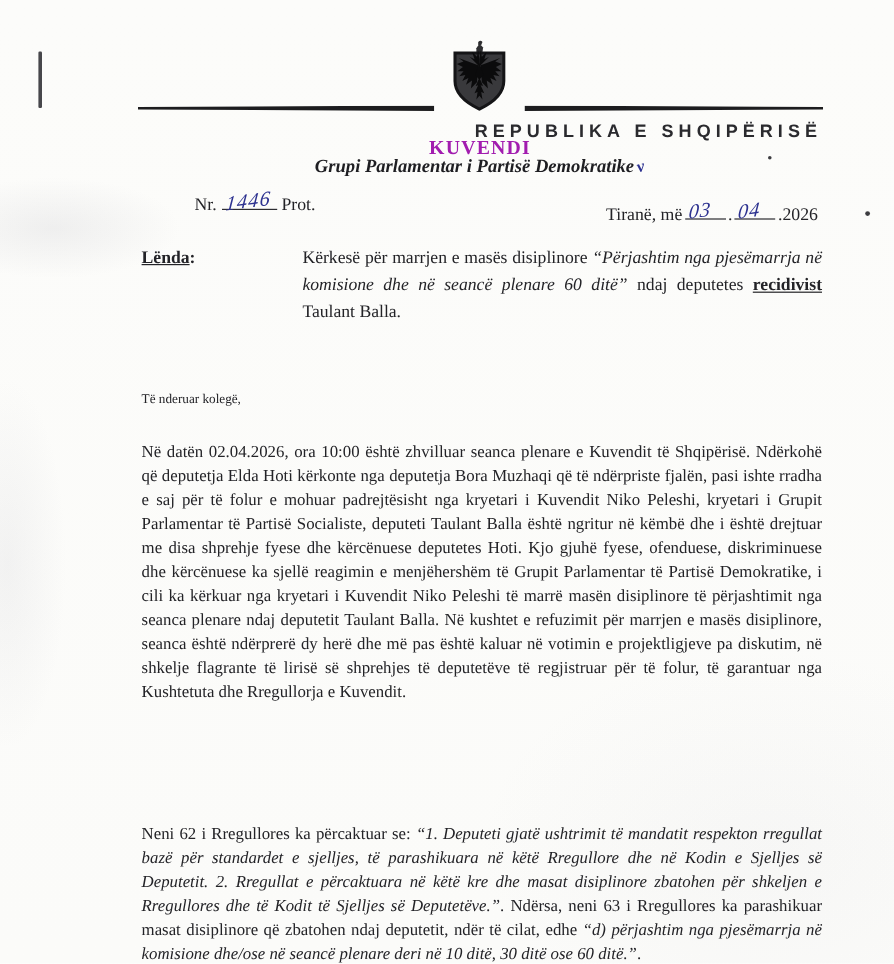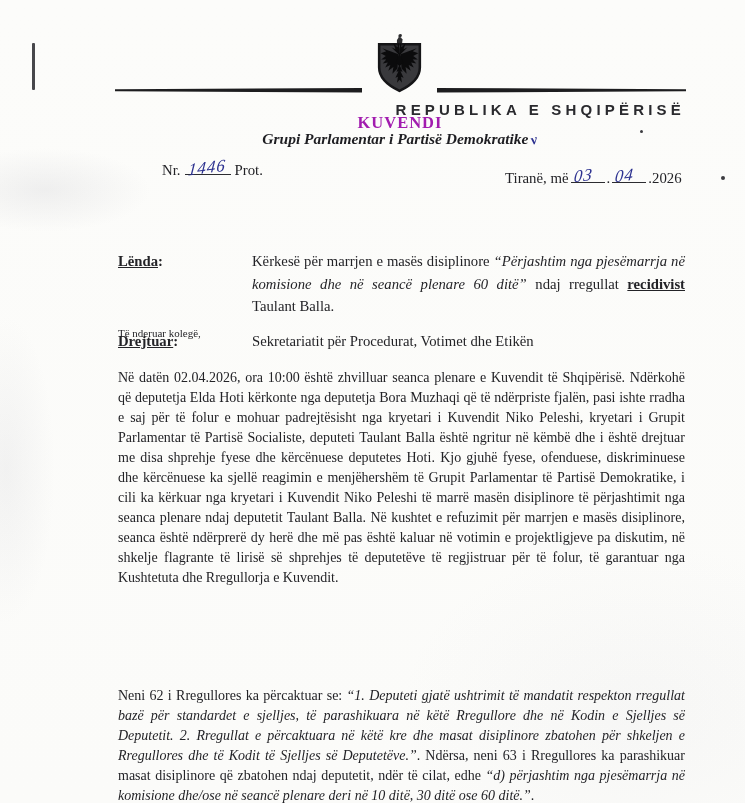--- a/index.html
+++ b/index.html
@@ -40,21 +40,21 @@
   
   .nr-line{position:absolute;left:118px;top:159px;font-size:14.8px;margin-left:44px;}
   .date-line{position:absolute;left:505px;top:167px;font-size:14.8px;text-align:right;}
   .slot{display:inline-block;position:relative;border-bottom:1.6px solid #2c2c30;vertical-align:baseline;}
   .slot-nr{width:46px;height:15px;margin:0 4px;}
   .slot-dm{width:34px;height:15px;margin:0 2px;}
   .slot .hand{position:absolute;left:3px;bottom:-2px;font-size:17px;line-height:1;
     letter-spacing:1px;transform:rotate(-7deg) skewX(-12deg);white-space:nowrap;}
 
   
-  .row{position:absolute;left:118px;width:567px;font-size:14.7px;line-height:22.6px;margin-top:46px;}
+  .row{position:absolute;left:118px;width:567px;font-size:14.7px;line-height:22.6px;}
   .row .label{position:absolute;left:0;top:0;font-weight:bold;}
   .row .label .ul{text-decoration:underline;}
   .row .row-content{margin-left:134px;width:433px;text-align:justify;}
   .subject-row{top:204px;}
   .addressee-row{top:284px;}
   .it{font-style:italic;}
   .bi-ul{font-weight:bold;text-decoration:underline;}
 
   .salutation{position:absolute;left:118px;top:327px;font-size:11px;}
 
@@ -95,27 +95,23 @@
   <div class="republic">REPUBLIKA E SHQIPËRISË</div>
   <div class="kuvendi">KUVENDI</div>
   <div class="group-line"><span>Grupi Parlamentar i Partisë Demokratike</span><span class="hand hand-mark">ν</span></div>
 
   <div class="nr-line"><span>Nr.</span><span class="slot slot-nr"><span class="hand">1446</span></span><span>Prot.</span></div>
 
   <div class="date-line"><span>Tiranë, më</span><span class="slot slot-dm"><span class="hand">03</span></span><span>.</span><span class="slot slot-dm"><span class="hand">04</span></span><span>.2026</span></div>
 
   <div class="row subject-row">
     <span class="label"><span class="ul">Lënda</span><span>:</span></span>
-    <div class="row-content"><span>Kërkesë për marrjen e masës disiplinore </span><span class="it">“Përjashtim nga pjesëmarrja në komisione dhe në seancë plenare 60 ditë”</span><span> ndaj rregullat </span><span class="bi-ul">recidivist</span><span> Taulant Balla.</span></div>
+    <div class="row-content"><span>Kërkesë për marrjen e masës disiplinore </span><span class="it">“Përjashtim nga pjesëmarrja në komisione dhe në seancë plenare 60 ditë”</span><span> ndaj deputetes </span><span class="bi-ul">recidivist</span><span> Taulant Balla.</span></div>
   </div>
 
-  <div class="row addressee-row">
-    <span class="label"><span class="ul">Drejtuar</span><span>:</span></span>
-    <div class="row-content">Sekretariatit për Procedurat, Votimet dhe Etikën</div>
-  </div>
 
   <div class="salutation">Të nderuar kolegë,</div>
 
   <div class="para p1">Në datën 02.04.2026, ora 10:00 është zhvilluar seanca plenare e Kuvendit të Shqipërisë. Ndërkohë që deputetja Elda Hoti kërkonte nga deputetja Bora Muzhaqi që të ndërpriste fjalën, pasi ishte rradha e saj për të folur e mohuar padrejtësisht nga kryetari i Kuvendit Niko Peleshi, kryetari i Grupit Parlamentar të Partisë Socialiste, deputeti Taulant Balla është ngritur në këmbë dhe i është drejtuar me disa shprehje fyese dhe kërcënuese deputetes Hoti. Kjo gjuhë fyese, ofenduese, diskriminuese dhe kërcënuese ka sjellë reagimin e menjëhershëm të Grupit Parlamentar të Partisë Demokratike, i cili ka kërkuar nga kryetari i Kuvendit Niko Peleshi të marrë masën disiplinore të përjashtimit nga seanca plenare ndaj deputetit Taulant Balla. Në kushtet e refuzimit për marrjen e masës disiplinore, seanca është ndërprerë dy herë dhe më pas është kaluar në votimin e projektligjeve pa diskutim, në shkelje flagrante të lirisë së shprehjes të deputetëve të regjistruar për të folur, të garantuar nga Kushtetuta dhe Rregullorja e Kuvendit.</div>
 
 
   <div class="para p3"><span>Neni 62 i Rregullores ka përcaktuar se: </span><span class="it">“1. Deputeti gjatë ushtrimit të mandatit respekton rregullat bazë për standardet e sjelljes, të parashikuara në këtë Rregullore dhe në Kodin e Sjelljes së Deputetit. 2. Rregullat e përcaktuara në këtë kre dhe masat disiplinore zbatohen për shkeljen e Rregullores dhe të Kodit të Sjelljes së Deputetëve.”</span><span>. Ndërsa, neni 63 i Rregullores ka parashikuar masat disiplinore që zbatohen ndaj deputetit, ndër të cilat, edhe </span><span class="it">“d) përjashtim nga pjesëmarrja në komisione dhe/ose në seancë plenare deri në 10 ditë, 30 ditë ose 60 ditë.”</span><span>.</span></div>
 
 </div>
 

